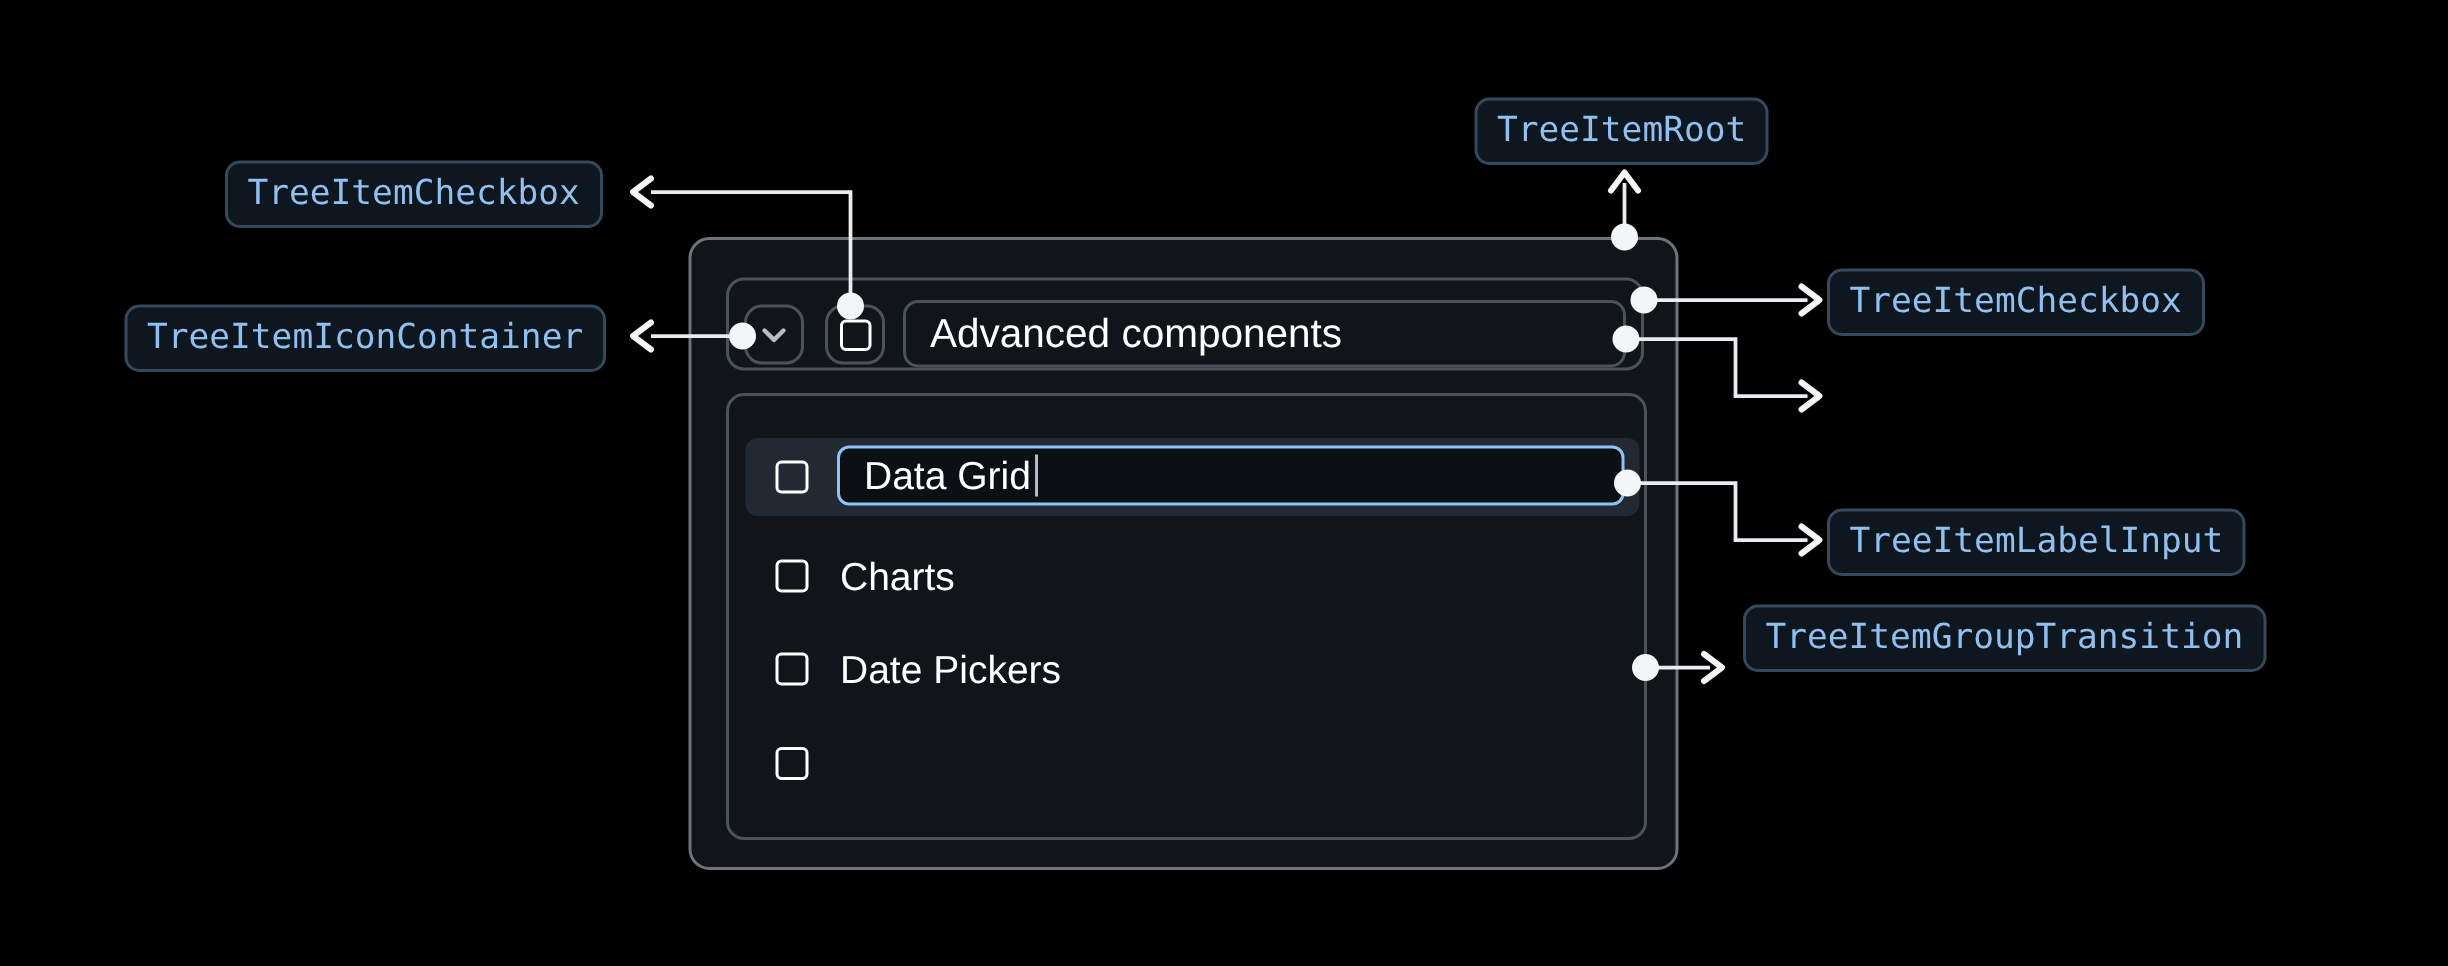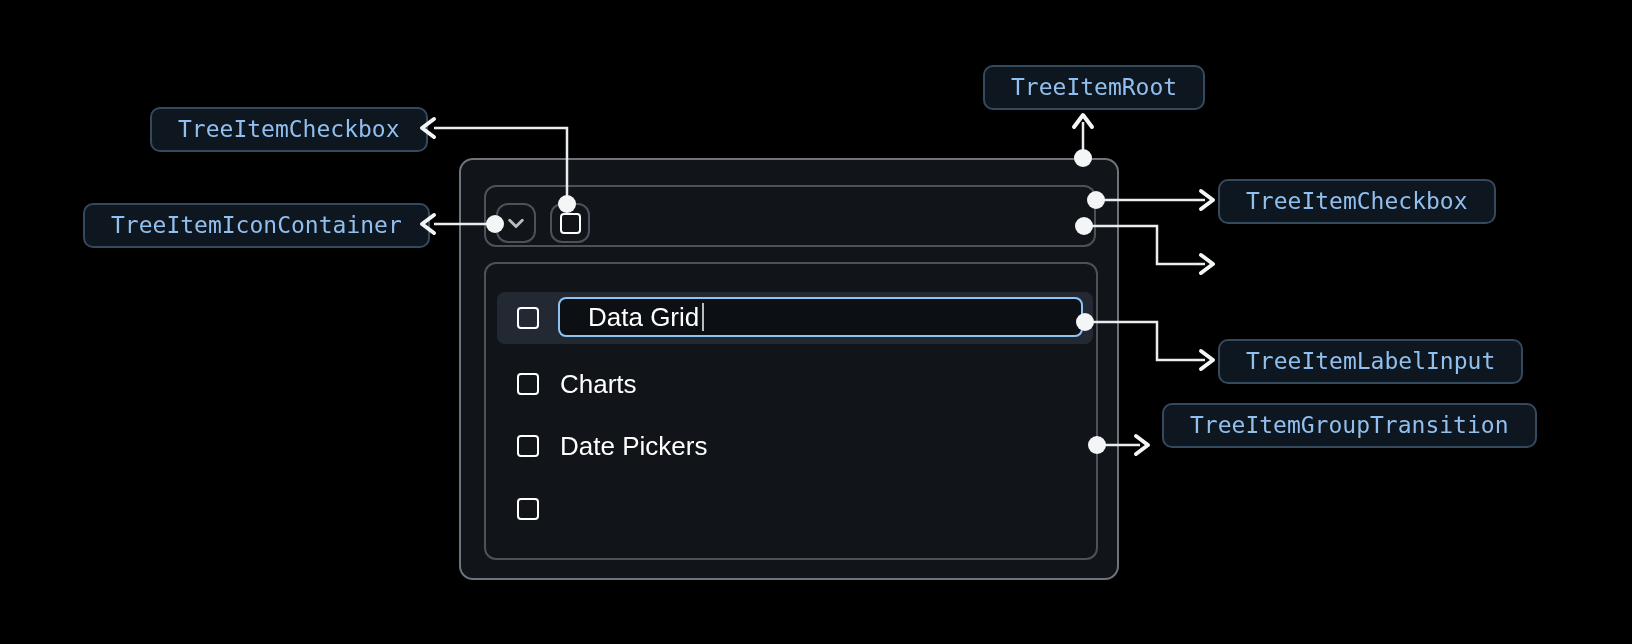--- a/index.html
+++ b/index.html
@@ -3,21 +3,21 @@
 <meta charset="utf-8">
 <style>
   html,body{margin:0;padding:0;background:#000;}
   .stage{
     position:relative;width:1632px;height:644px;background:#000;overflow:hidden;
     font-family:"Liberation Sans", sans-serif;
   }
   
   .badge{
     position:absolute;display:inline-block;
-    padding:6px 26px;border:2px solid #35495d;border-radius:10px;
+    padding:6px 13px;border:2px solid #35495d;border-radius:10px;
     background:#0e1620;color:#91bfee;
     font-family:"DejaVu Sans Mono", monospace;font-size:23px;line-height:29px;
     white-space:nowrap;
   }
   
   .root-box{
     position:absolute;left:459px;top:158px;width:660px;height:422px;
     border:2px solid #6e747a;border-radius:14px;background:#111419;box-sizing:border-box;
   }
   .content-box{
@@ -49,21 +49,21 @@
     position:absolute;left:497px;width:596px;height:52px;border-radius:8px;
   }
   .row .cb{position:absolute;left:20px;top:15px;width:22px;height:22px;}
   .row .row-label{
     position:absolute;left:63px;top:0;color:#fff;font-size:26px;line-height:52px;white-space:nowrap;
   }
   .row-selected{background:#232932;}
   .label-input{
     position:absolute;left:61px;top:5px;width:525px;height:40px;box-sizing:border-box;
     background:#0c0f13;border:2px solid #8fc3f4;border-radius:8px;
-    color:#fff;font-size:26px;line-height:36px;padding-left:28px;
+    color:#fff;font-size:26px;line-height:36px;padding-left:16px;
     white-space:nowrap;overflow:hidden;
   }
   .caret{
     display:inline-block;width:2px;height:28px;background:#b6bcc2;
     vertical-align:middle;margin-left:3px;margin-top:-4px;
   }
   .overlay{position:absolute;left:0;top:0;pointer-events:none;}
 </style>
 </head>
 <body>
@@ -84,20 +84,23 @@
   <div class="square-btn icon-container">
     <svg width="40" height="40" viewBox="0 0 40 40">
       <polyline points="13,17 20,24 27,17" fill="none" stroke="#b9bdc2" stroke-width="3.2" stroke-linecap="round" stroke-linejoin="round"></polyline>
     </svg>
   </div>
 
   <div class="square-btn checkbox-container">
     <div class="cb"></div>
   </div>
 
+  <div class="label-box">
+    <span>Advanced components</span>
+  </div>
 
   <div class="group-box"></div>
 
   <div class="row row-selected" style="top:292px;">
     <div class="cb"></div>
     <div class="label-input" role="textbox">
       <span>Data Grid</span><span class="caret"></span>
     </div>
   </div>
 

